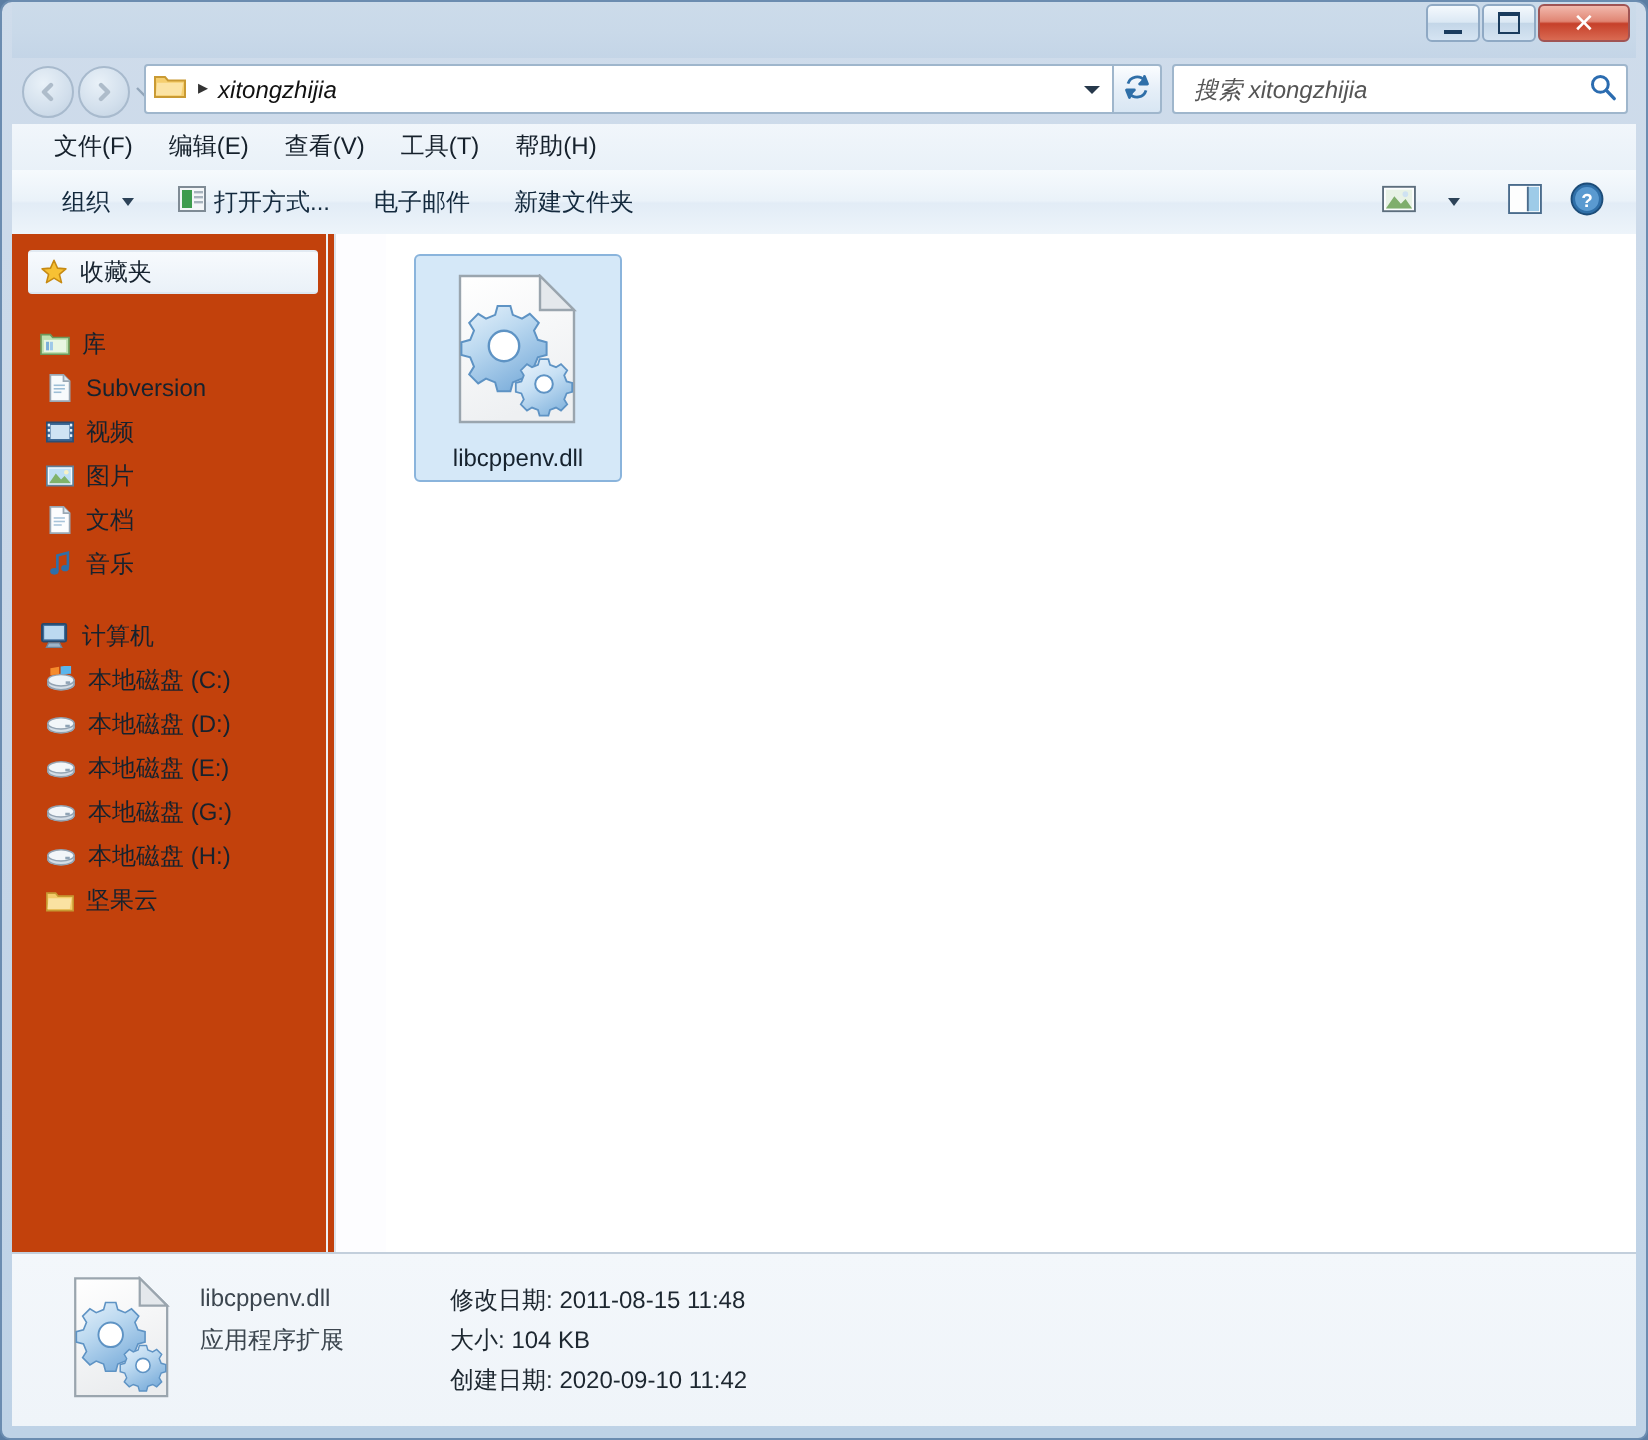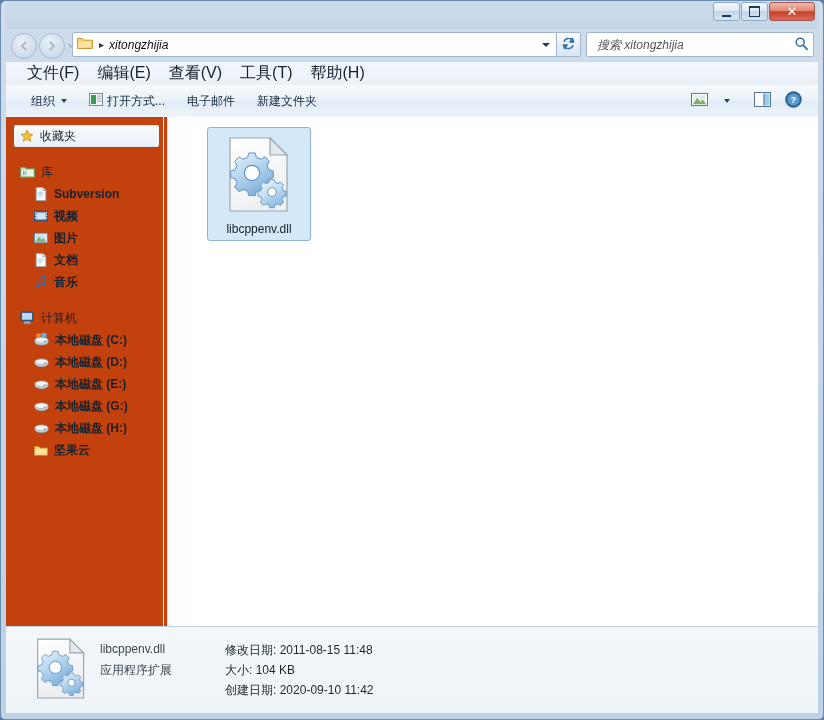--- a/index.html
+++ b/index.html
@@ -170,21 +170,21 @@
     position: absolute;
     left: 0; top: 61px; right: 0;
     height: 23px;
     background: linear-gradient(180deg,#f1f6fb 0%, #e9f1f8 100%);
     border-bottom: 1px solid #d8e3ee;
     display: flex;
     align-items: center;
     padding-left: 12px;
   }
   .menuitem {
-    font-size: 16px;
+    font-size: 12px;
     color: #16212c;
     padding: 3px 9px;
     cursor: default;
   }
 
   
   #cmdbar {
     position: absolute;
     left: 0; top: 84px; right: 0;
     height: 32px;
@@ -255,21 +255,21 @@
   .navrow {
     display: flex;
     align-items: center;
     height: 22px;
     padding-left: 14px;
     font-size: 12px;
     color: #16222e;
     cursor: default;
     white-space: nowrap;
   }
-  .navrow.child { padding-left: 28px; font-weight: bold; }
+  .navrow.child { padding-left: 17px; }
   .navrow.header { font-weight: normal; }
   .navrow.selected {
     background: linear-gradient(180deg,#f7fafd 0%, #eaf1f8 100%);
     border-top: 1px solid #e2eaf2;
     border-bottom: 1px solid #dde7f1;
     margin-left: 8px;
     margin-right: 8px;
     padding-left: 6px;
     border-radius: 2px;
     height: 20px;

